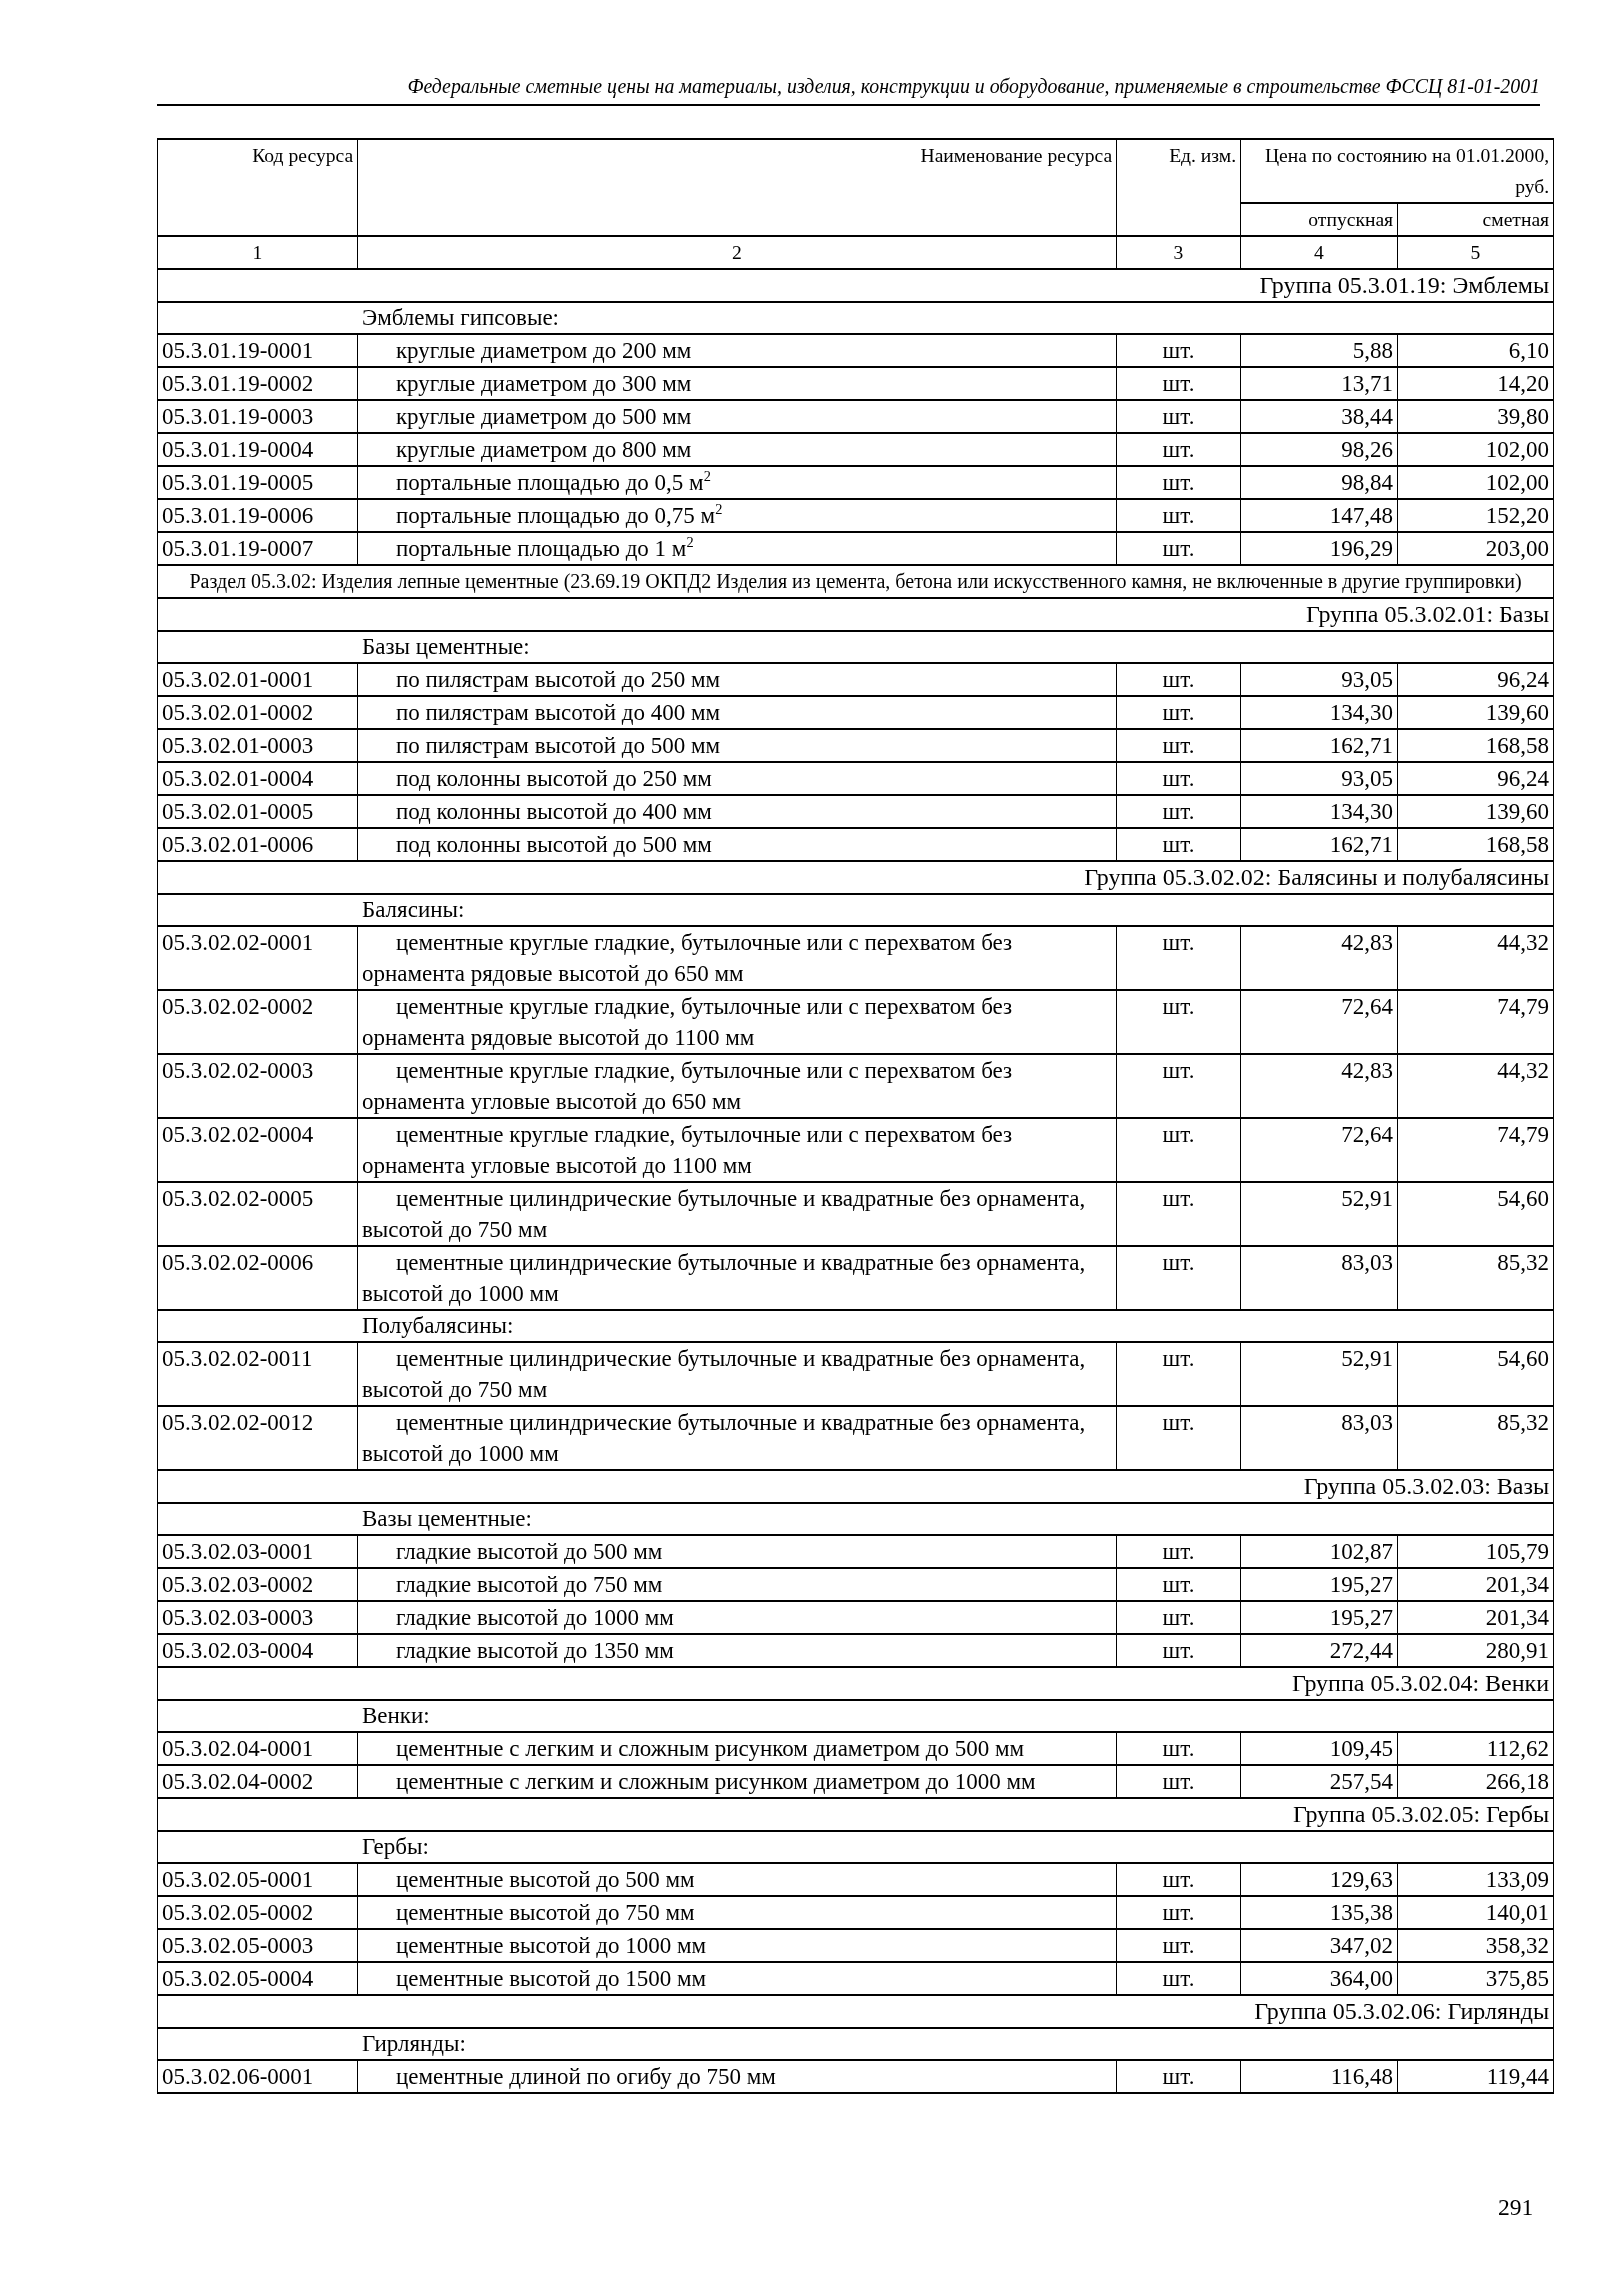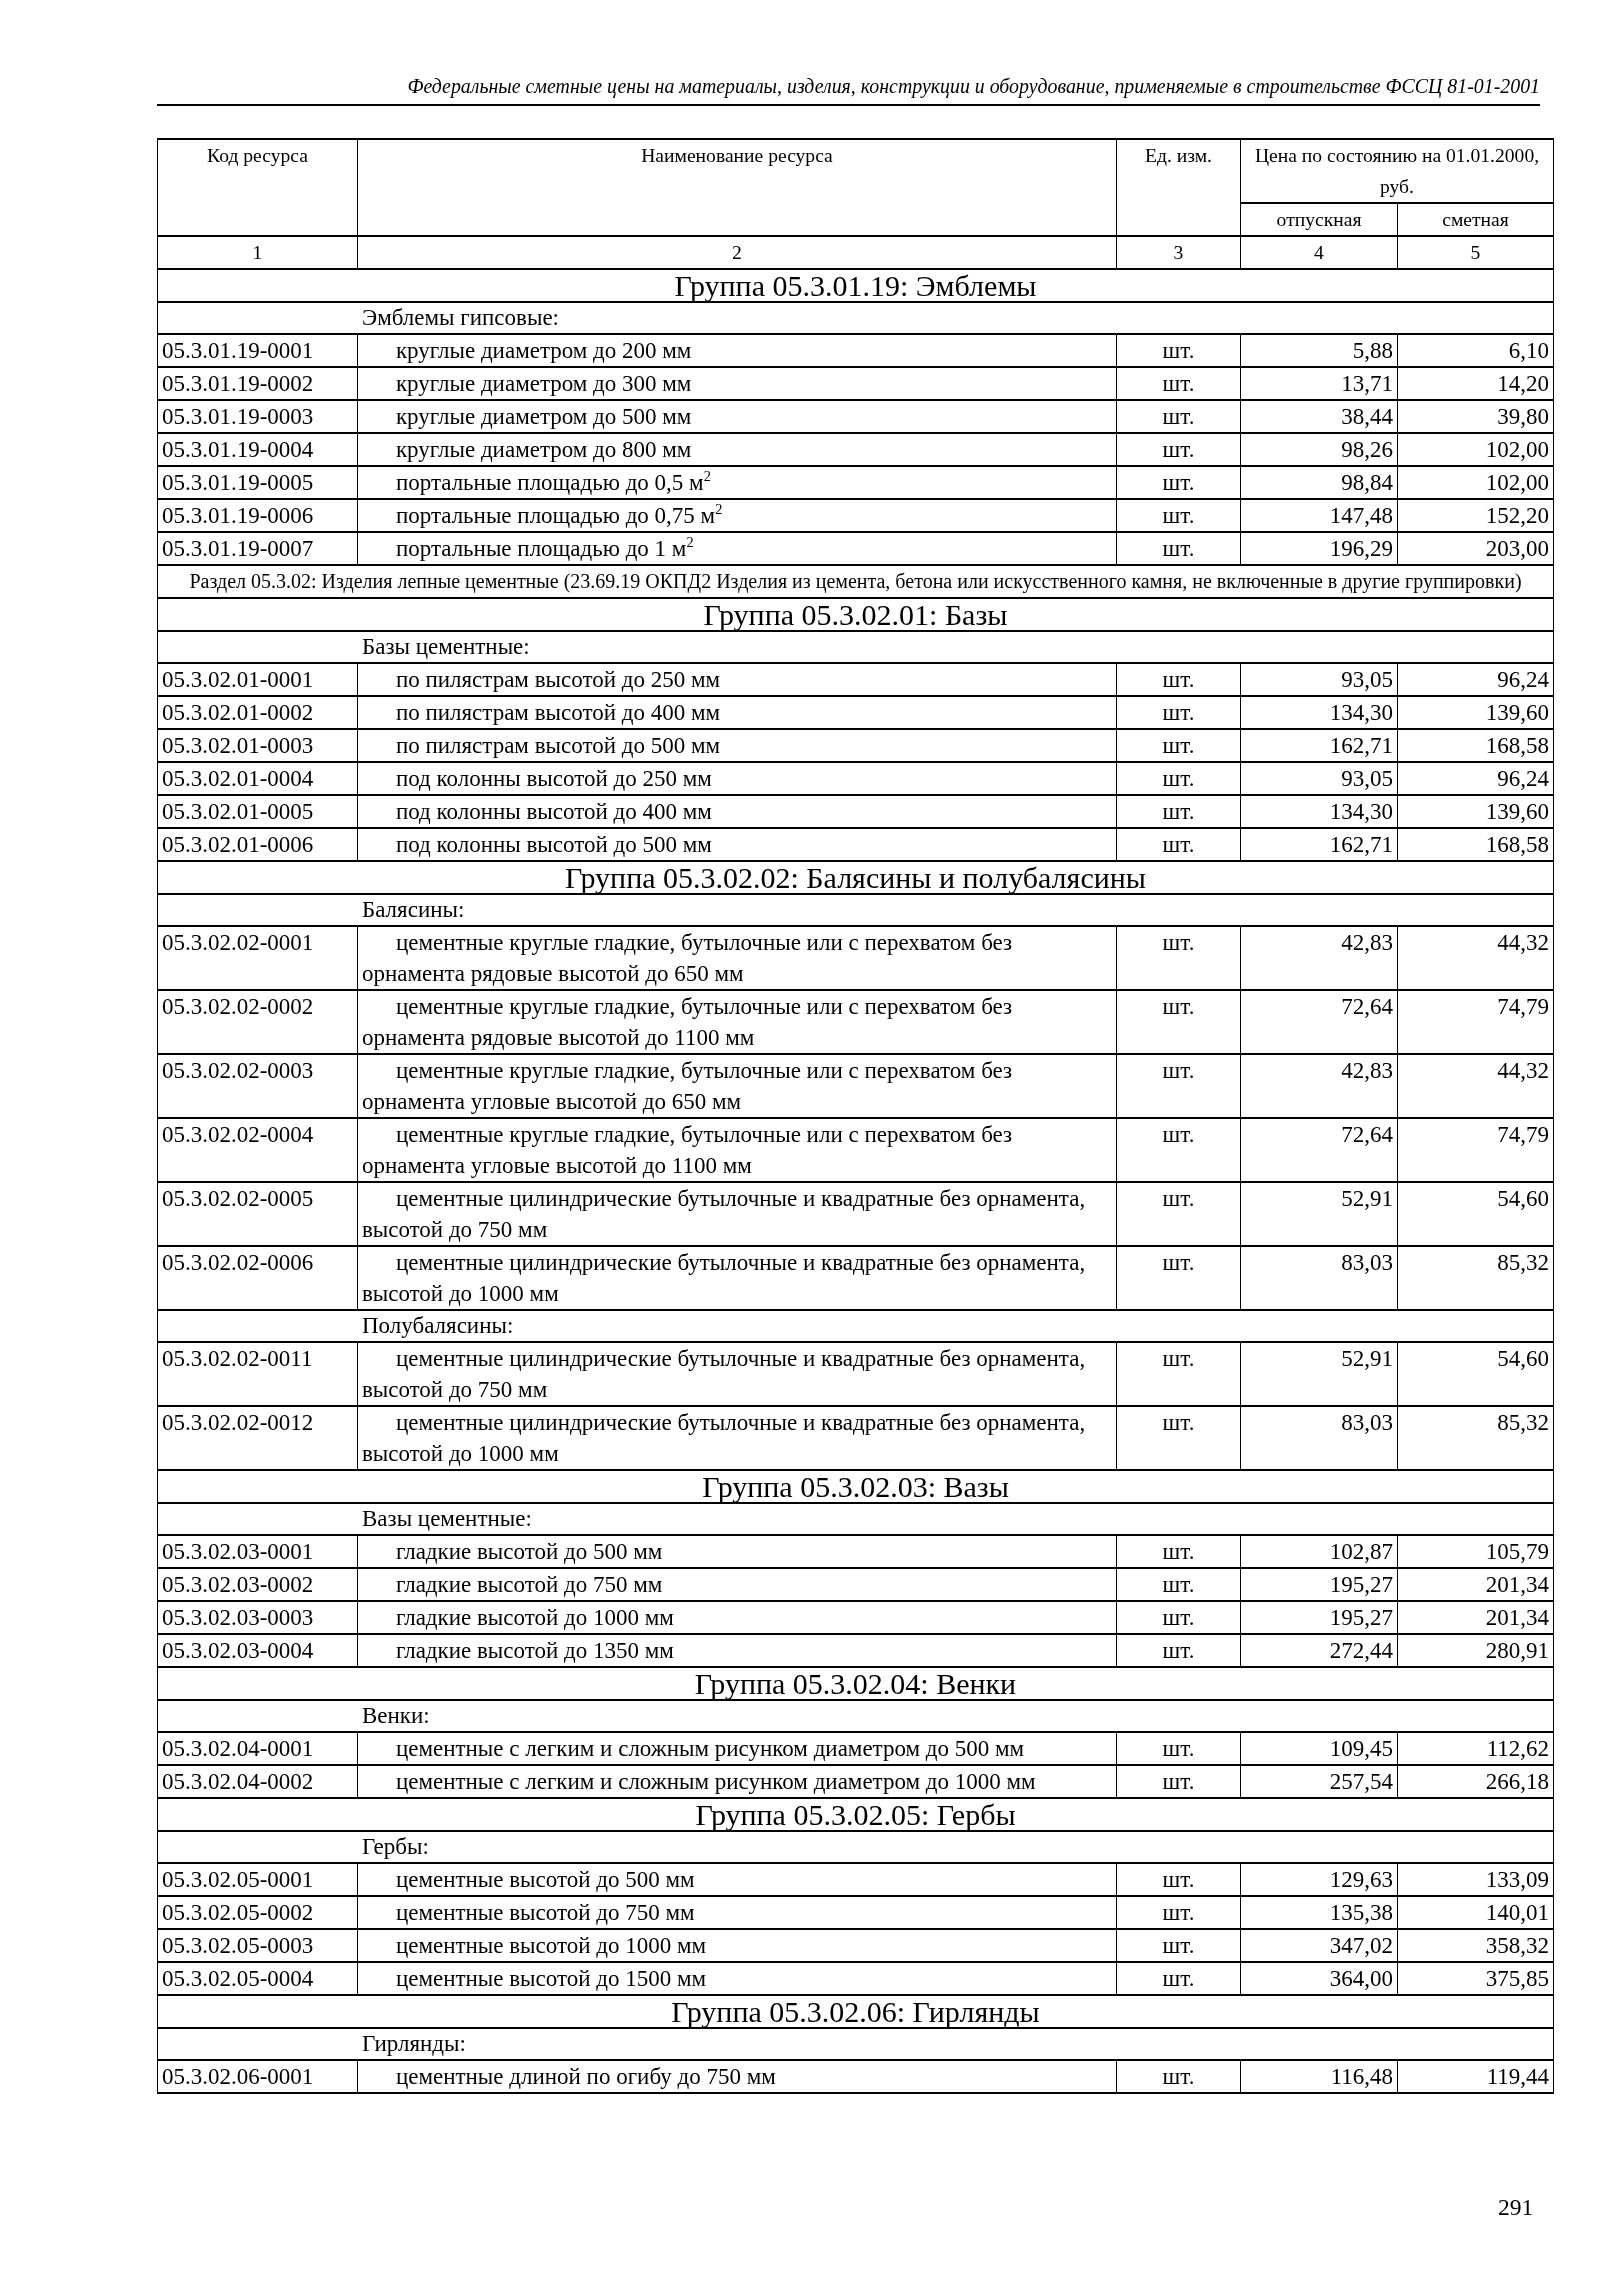--- a/index.html
+++ b/index.html
@@ -20,24 +20,24 @@
   table.main col.c2 { width: 759px; }
   table.main col.c3 { width: 124px; }
   table.main col.c4 { width: 157px; }
   table.main col.c5 { width: 156px; }
   table.main td, table.main th {
     border-left: 1px solid #000; border-right: 1px solid #000;
     border-top: 2.6px solid #000; border-bottom: 2.6px solid #000;
     padding: 0 3.9px; vertical-align: top; line-height: 31px;
     font-weight: normal;
   }
-  .hdr th { font-size: 19.6px; line-height: 23.6px; vertical-align: middle; text-align: center; }
+  .hdr th { font-size: 19.6px; line-height: 23.6px; vertical-align: middle; text-align: right; }
   .hdr .sub th { border-top: 2px solid #000; margin-left: 28px; }
   .nums td { text-align: center; font-size: 19.6px; line-height: 26px; }
-  .group-row td { text-align: center; font-weight: bold; font-size: 30px; line-height: 33px; }
+  .group-row td { text-align: right; font-weight: bold; font-size: 24px; line-height: 33px; }
   .section-row td { text-align: center; font-weight: bold; font-size: 20px; line-height: 38px; padding: 0 13px; }
   .subhead-row td { border-left: 1px solid #000; margin-top: 12px; }
   .subhead-row td.label { padding-left: 204px; line-height: 30px; }
   td.code { text-align: left; white-space: nowrap; padding-left: 5.2px; }
   td.name { text-align: left; }
   td.name .indent { display: inline-block; width: 34px; }
   td.unit { text-align: center; }
   td.price { text-align: right; padding-right: 6.5px; }
   sup { font-size: 14.4px; line-height: 0; }
   .page-number { position: absolute; left: 1498px; top: 2194px; font-size: 23.6px; }

